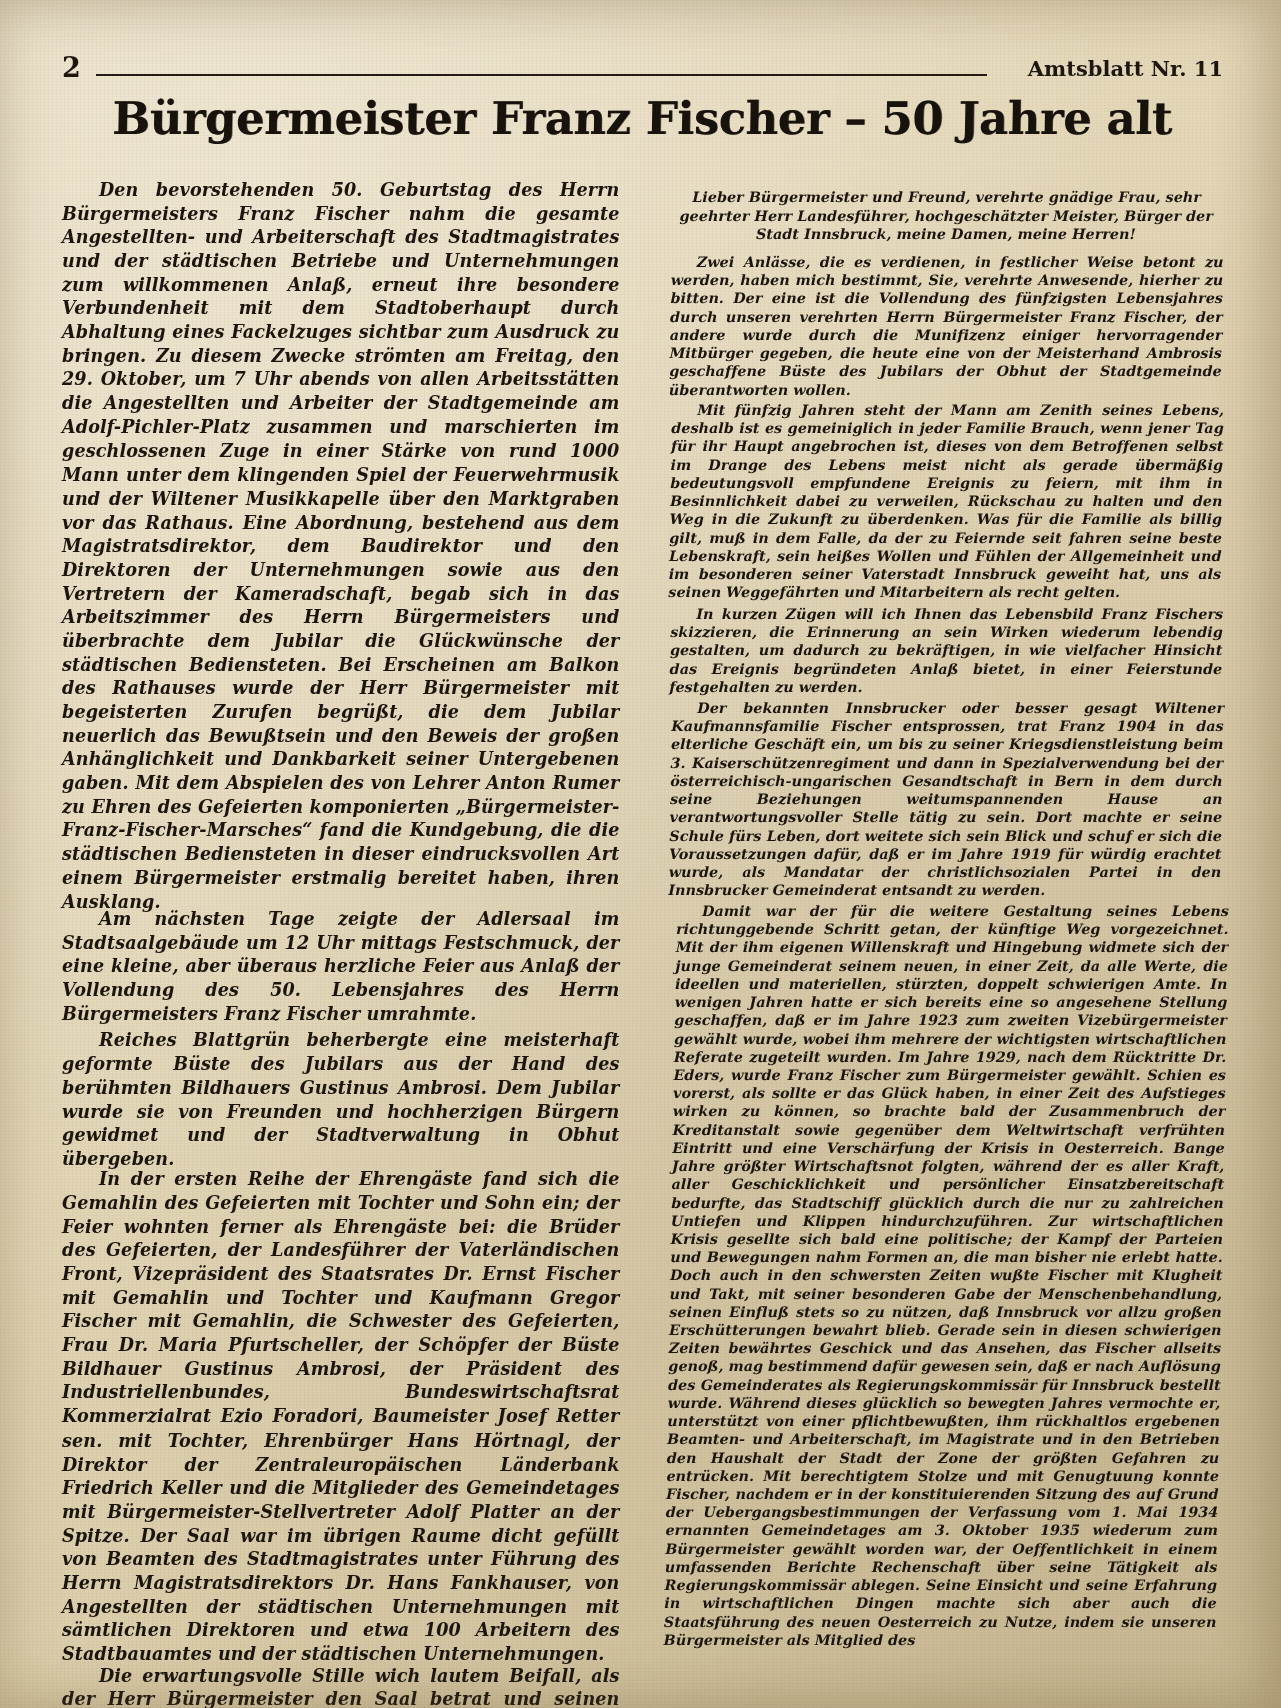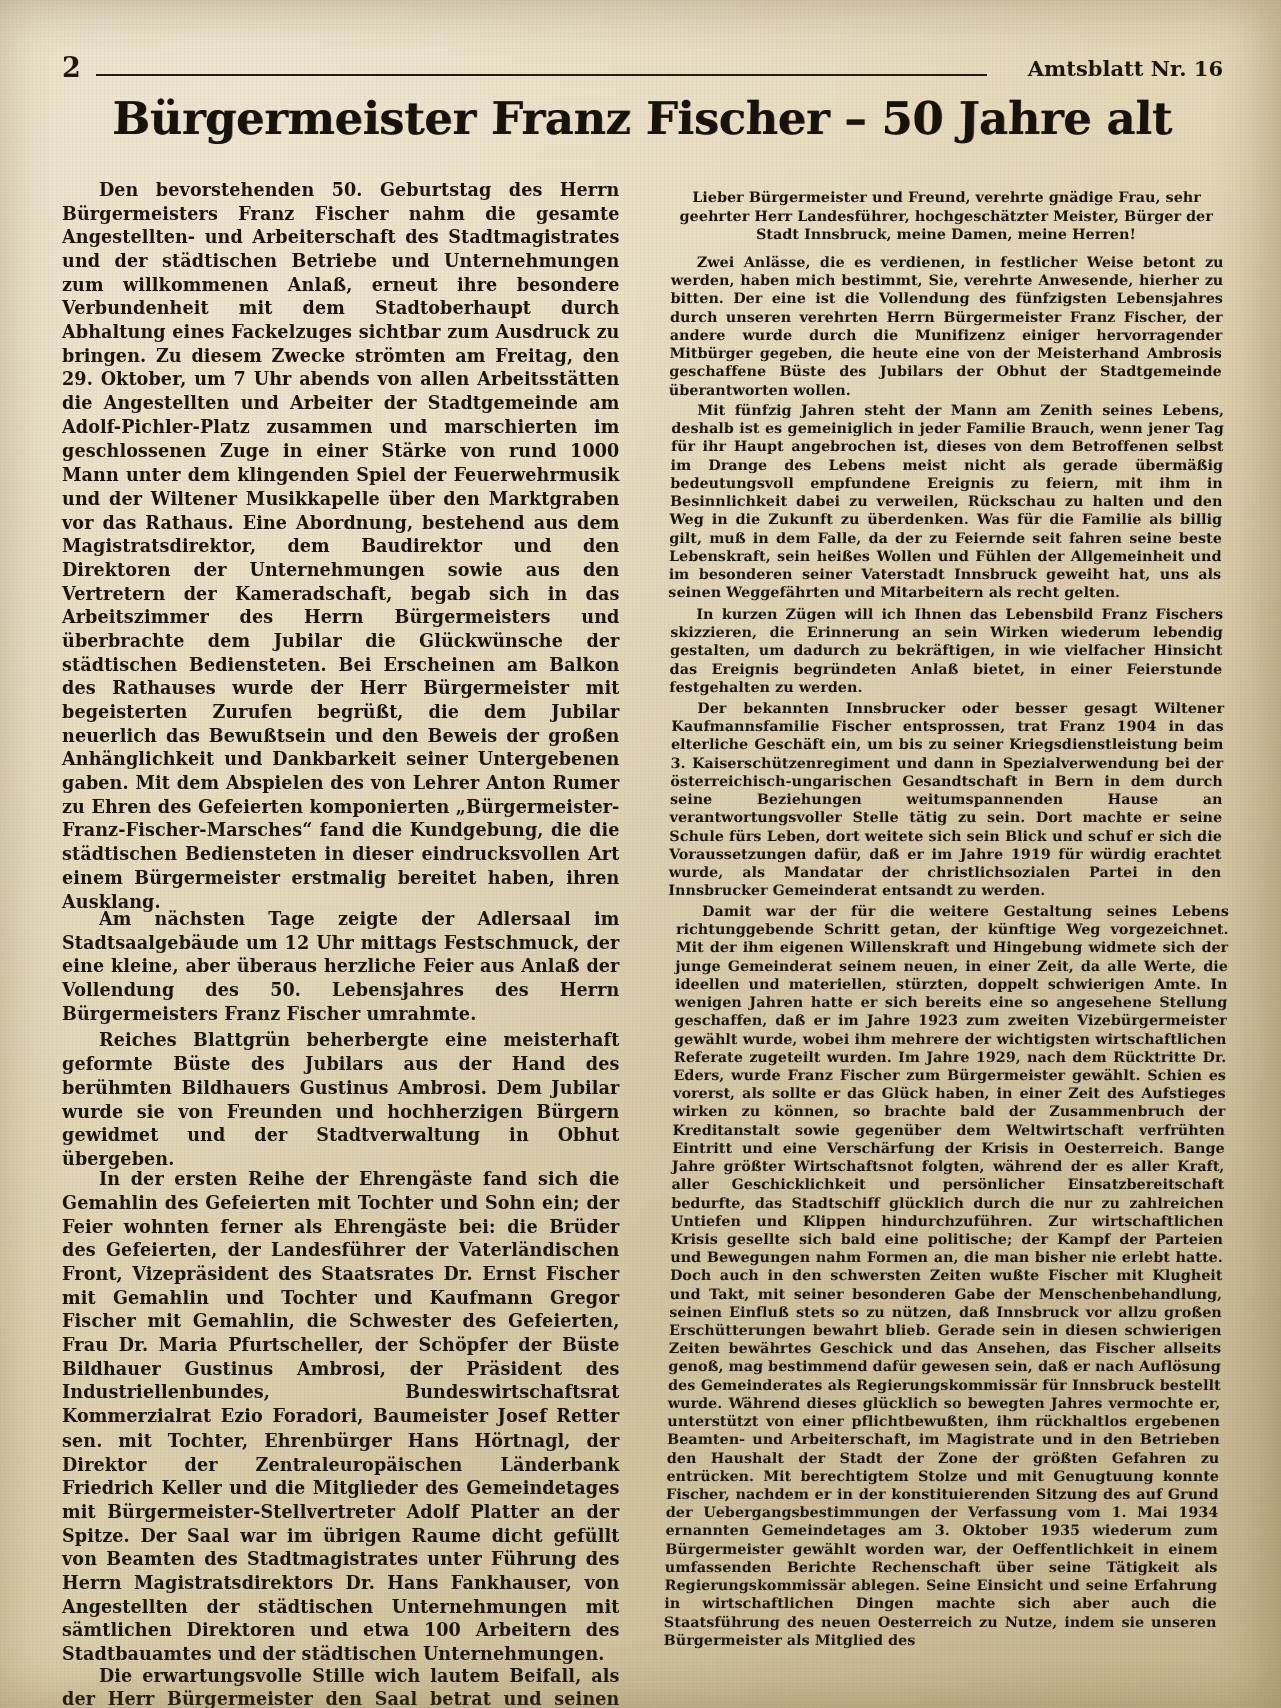--- a/index.html
+++ b/index.html
@@ -96,20 +96,21 @@
 
   
   .columns {
     position: absolute;
     top: 188px;
     left: 62px;
     right: 58px;
     bottom: 22px;
     display: flex;
     gap: 14px;
+    font-style: italic;
   }
   .col {
     box-sizing: border-box;
   }
   .col.left {
     width: 50%;
     padding-right: 16px;
   }
   .col.right {
     width: 50%;
@@ -157,21 +158,21 @@
   .ink { color: #1b150e; }
 </style>
 </head>
 <body>
 
 <div class="page">
 
   <div class="runhead">
     <div class="folio">2</div>
     <div class="rule"></div>
-    <div class="journal">Amtsblatt Nr. 16</div>
+    <div class="journal">Amtsblatt Nr. 11</div>
   </div>
 
   <div class="headline frakt">Bürgermeister Franz Fischer – 50 Jahre alt</div>
 
   <div class="columns">
 
     <div class="col left">
       <p class="frakt ink">Den bevorstehenden 50. Geburtstag des Herrn Bürgermeisters Franz Fischer nahm die gesamte Angestellten- und Arbeiterschaft des Stadtmagistrates und der städtischen Betriebe und Unternehmungen zum willkommenen Anlaß, erneut ihre besondere Verbundenheit mit dem Stadtoberhaupt durch Abhaltung eines Fackelzuges sichtbar zum Ausdruck zu bringen. Zu diesem Zwecke strömten am Freitag, den 29. Oktober, um 7 Uhr abends von allen Arbeitsstätten die Angestellten und Arbeiter der Stadtgemeinde am Adolf-Pichler-Platz zusammen und marschierten im geschlossenen Zuge in einer Stärke von rund 1000 Mann unter dem klingenden Spiel der Feuerwehrmusik und der Wiltener Musikkapelle über den Marktgraben vor das Rathaus. Eine Abordnung, bestehend aus dem Magistratsdirektor, dem Baudirektor und den Direktoren der Unternehmungen sowie aus den Vertretern der Kameradschaft, begab sich in das Arbeitszimmer des Herrn Bürgermeisters und überbrachte dem Jubilar die Glückwünsche der städtischen Bediensteten. Bei Erscheinen am Balkon des Rathauses wurde der Herr Bürgermeister mit begeisterten Zurufen begrüßt, die dem Jubilar neuerlich das Bewußtsein und den Beweis der großen Anhänglichkeit und Dankbarkeit seiner Untergebenen gaben. Mit dem Abspielen des von Lehrer Anton Rumer zu Ehren des Gefeierten komponierten „Bürgermeister-Franz-Fischer-Marsches“ fand die Kundgebung, die die städtischen Bediensteten in dieser eindrucksvollen Art einem Bürgermeister erstmalig bereitet haben, ihren Ausklang.</p>
       <p class="frakt ink">Am nächsten Tage zeigte der Adlersaal im Stadtsaalgebäude um 12 Uhr mittags Festschmuck, der eine kleine, aber überaus herzliche Feier aus Anlaß der Vollendung des 50. Lebensjahres des Herrn Bürgermeisters Franz Fischer umrahmte.</p>
       <p class="frakt ink">Reiches Blattgrün beherbergte eine meisterhaft geformte Büste des Jubilars aus der Hand des berühmten Bildhauers Gustinus Ambrosi. Dem Jubilar wurde sie von Freunden und hochherzigen Bürgern gewidmet und der Stadtverwaltung in Obhut übergeben.</p>

